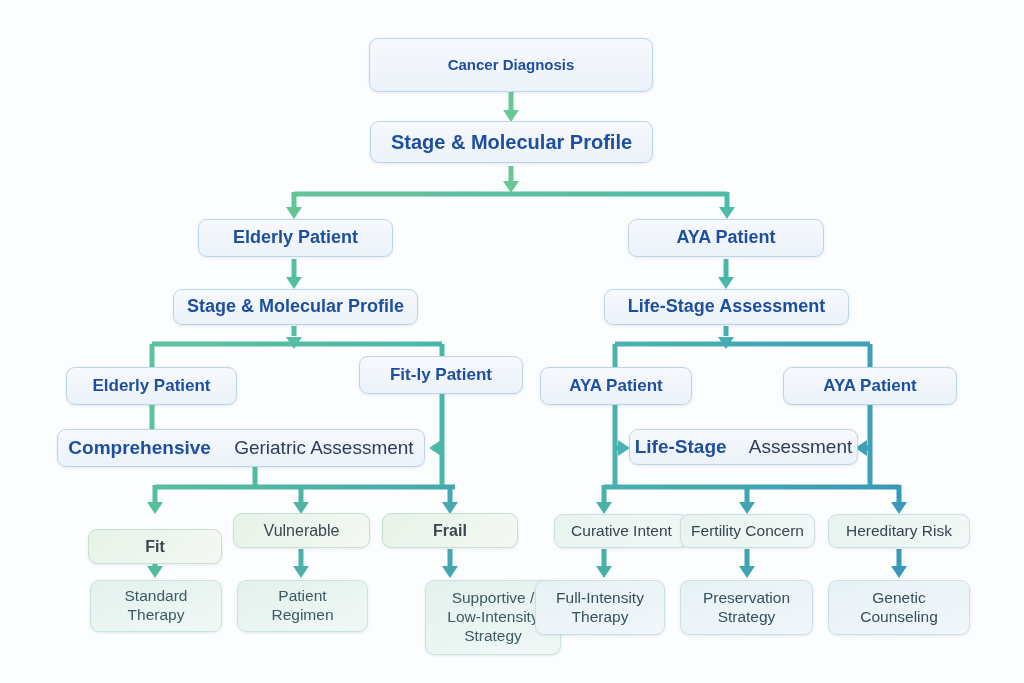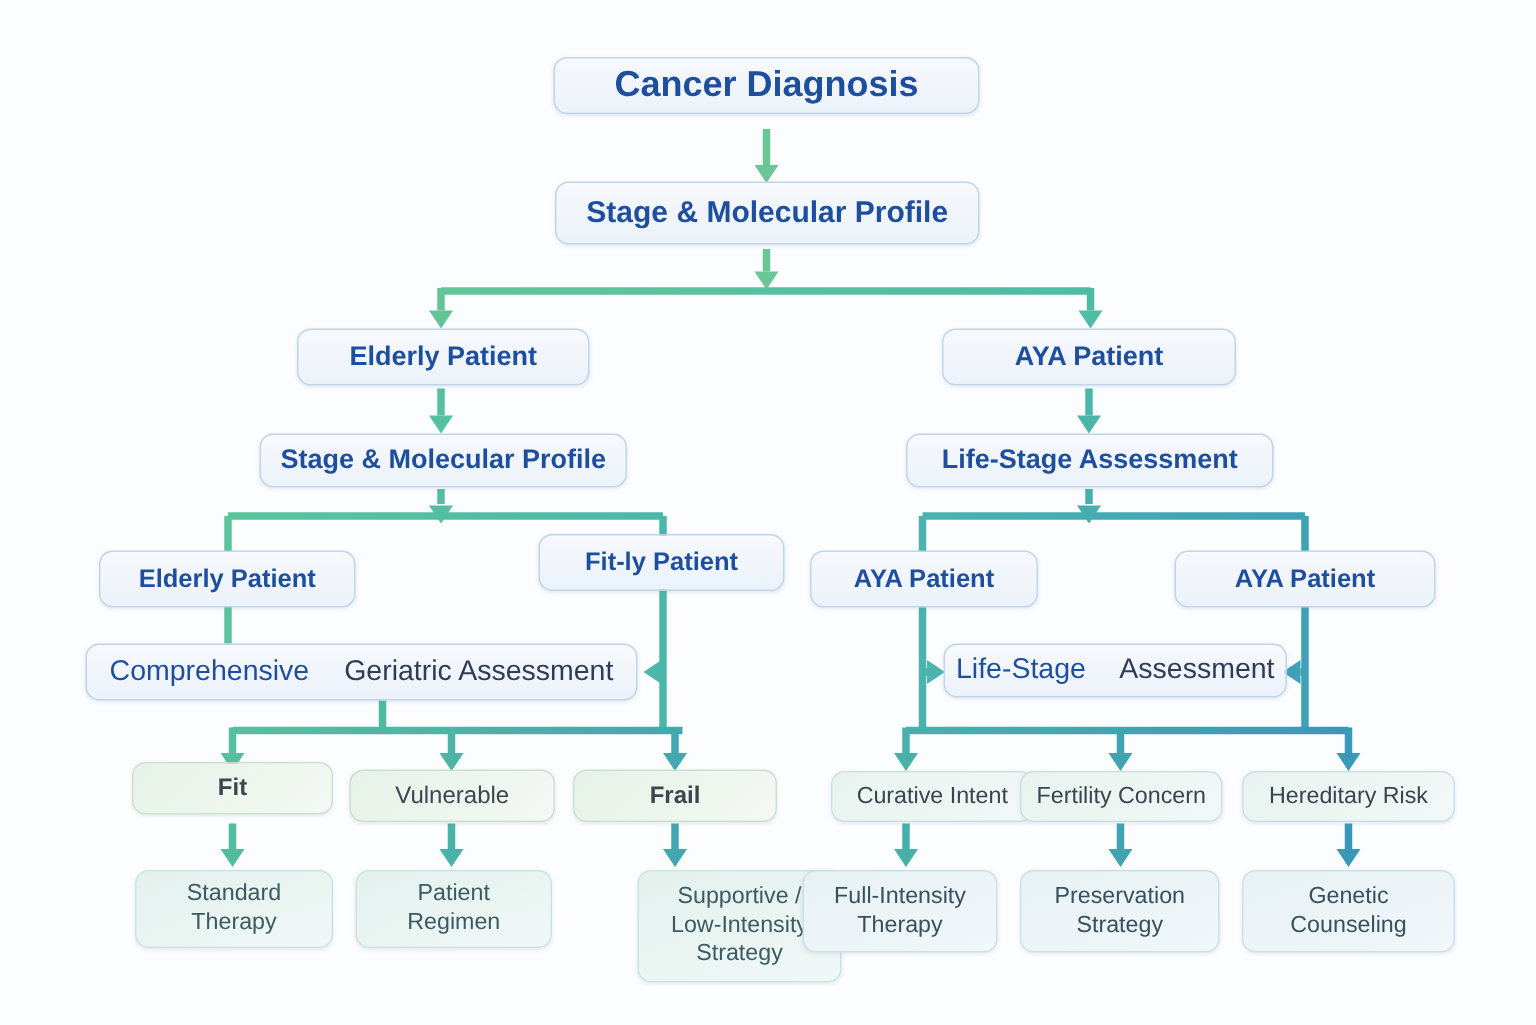--- a/index.html
+++ b/index.html
@@ -15,21 +15,21 @@
     text-align:center;border-radius:9px;box-sizing:border-box;
     box-shadow:0 1px 3px rgba(110,140,180,0.18);
     line-height:1.22;
   }
   .blue{
     background:linear-gradient(180deg,#f6f9fd 0%,#ecf2fa 100%);
     border:1.5px solid #bed4e9;
     color:#1d4f9e;font-weight:700;
   }
   .semib{font-weight:600;}
-  .mixed .b{color:#1d4f9e;font-weight:400;}
+  .mixed .b{color:#1d4f9e;font-weight:700;}
   .mixed .r{color:#2e3c58;font-weight:500;margin-left:18px;}
   .green-l{
     background:linear-gradient(135deg,#e6f2e8 0%,#f4f9f2 100%);
     border:1.5px solid #c9e0cf;color:#3c464e;font-weight:500;
   }
   .bold{font-weight:700;}
   .green-r{
     background:linear-gradient(135deg,#e8f3ef 0%,#f2f8f7 100%);
     border:1.5px solid #cbdfe2;color:#394450;font-weight:500;
   }
@@ -159,21 +159,21 @@
     <g>
       <path d="M604,549 V566" stroke="#47b0a8" stroke-width="5"></path>
       <polygon points="596,566 612,566 604,578" fill="#47b0a8"></polygon>
       <path d="M747,549 V566" stroke="#3fa4b0" stroke-width="5"></path>
       <polygon points="739,566 755,566 747,578" fill="#3fa4b0"></polygon>
       <path d="M899,549 V566" stroke="#3798b7" stroke-width="5"></path>
       <polygon points="891,566 907,566 899,578" fill="#3798b7"></polygon>
     </g>
   </svg>
 
-  <div class="node blue" style="left:369px;top:38px;width:284px;height:38px;font-size:24px;">Cancer Diagnosis</div>
+  <div class="node blue" style="left:369px;top:38px;width:284px;height:54px;font-size:15px;">Cancer Diagnosis</div>
 
   <div class="node blue" style="left:370px;top:121px;width:283px;height:42px;font-size:20px;">Stage &amp; Molecular Profile</div>
 
   <div class="node blue" style="left:198px;top:219px;width:195px;height:38px;font-size:18px;">Elderly Patient</div>
 
   <div class="node blue" style="left:628px;top:219px;width:196px;height:38px;font-size:18px;">AYA Patient</div>
 
   <div class="node blue semib" style="left:173px;top:289px;width:245px;height:36px;font-size:18px;">Stage &amp; Molecular Profile</div>
 
   <div class="node blue semib" style="left:604px;top:289px;width:245px;height:36px;font-size:18px;">Life-Stage Assessment</div>
@@ -187,21 +187,21 @@
   <div class="node blue semib" style="left:783px;top:367px;width:174px;height:38px;font-size:17px;">AYA Patient</div>
 
   <div class="node blue mixed" style="left:57px;top:429px;width:368px;height:38px;font-size:19px;">
     <span><span class="b">Comprehensive</span><span class="r"> Geriatric Assessment</span></span>
   </div>
 
   <div class="node blue mixed" style="left:629px;top:429px;width:229px;height:36px;font-size:19px;">
     <span><span class="b">Life-Stage</span><span class="r"> Assessment</span></span>
   </div>
 
-  <div class="node green-l bold" style="left:88px;top:508px;width:134px;height:35px;font-size:16px;">Fit</div>
+  <div class="node green-l bold" style="left:88px;top:529px;width:134px;height:35px;font-size:16px;">Fit</div>
 
   <div class="node green-l" style="left:233px;top:513px;width:137px;height:35px;font-size:16px;">Vulnerable</div>
 
   <div class="node green-l bold" style="left:382px;top:513px;width:136px;height:35px;font-size:16px;">Frail</div>
 
   <div class="node green-r" style="left:537px;top:514px;width:135px;height:34px;font-size:15.5px;margin-left:17px;">Curative Intent</div>
 
   <div class="node green-r" style="left:680px;top:514px;width:135px;height:34px;font-size:15.5px;">Fertility Concern</div>
 
   <div class="node green-r" style="left:828px;top:514px;width:142px;height:34px;font-size:15.5px;">Hereditary Risk</div>

